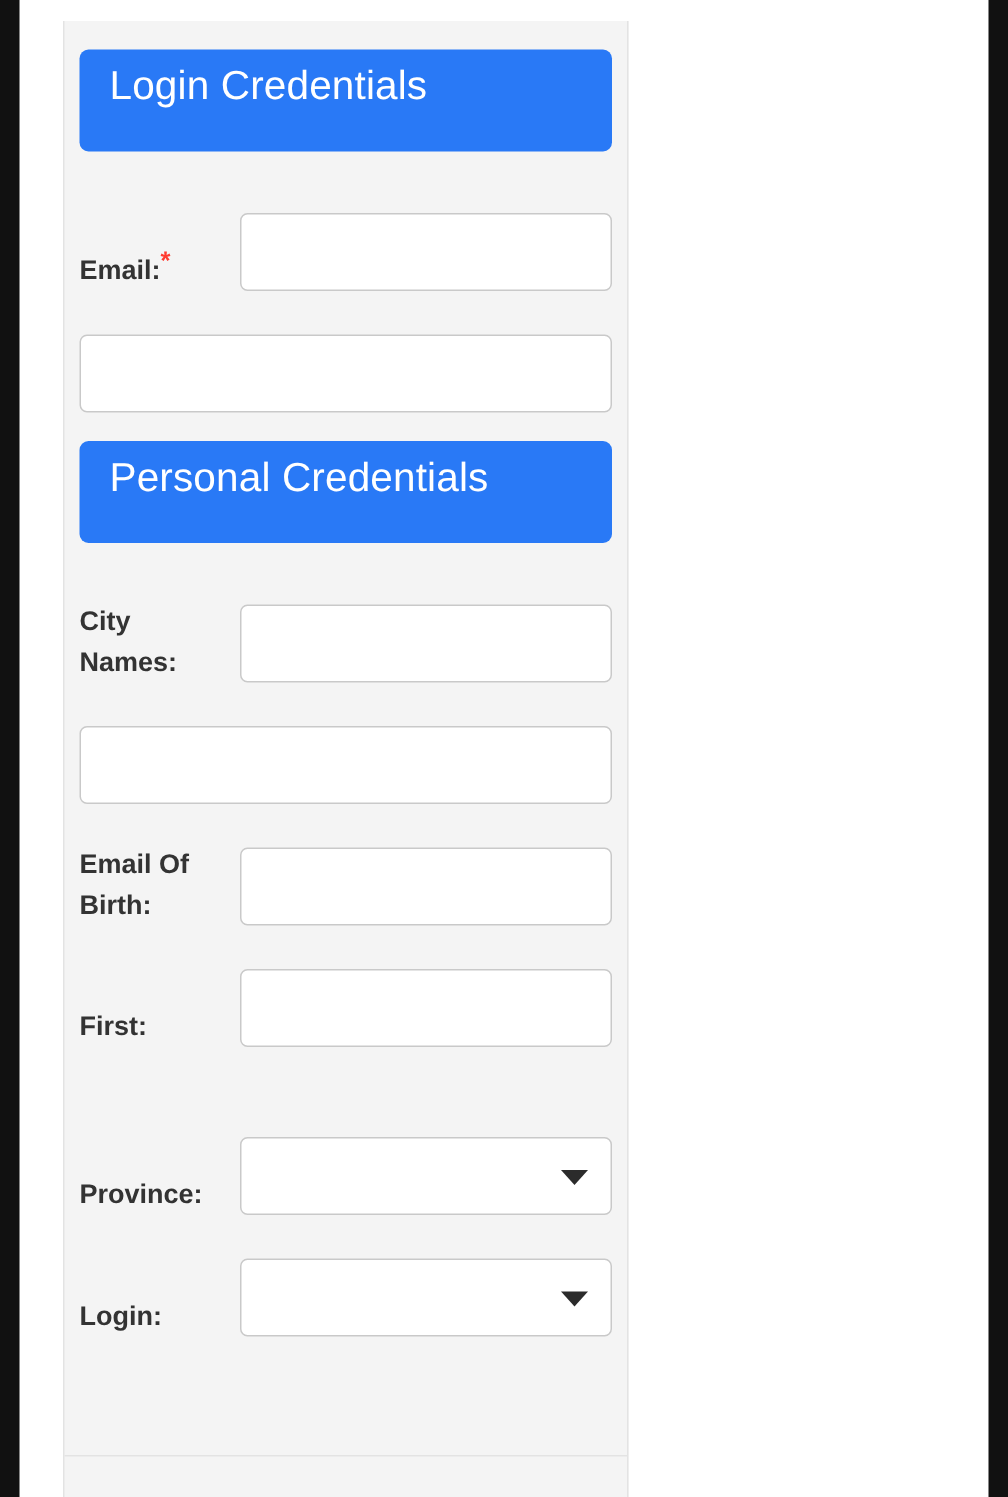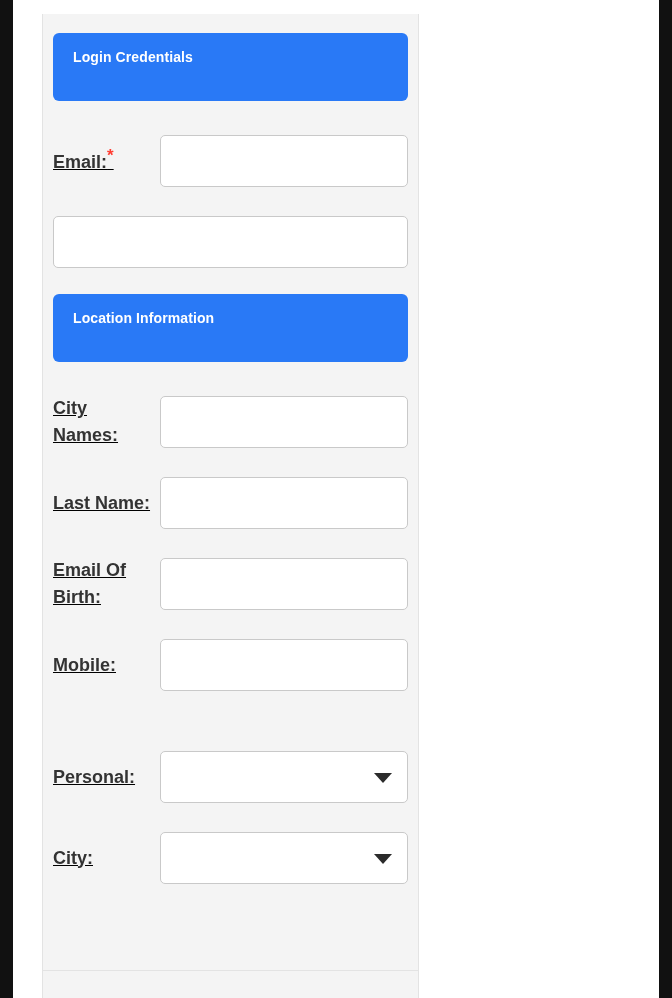--- a/index.html
+++ b/index.html
@@ -55,33 +55,32 @@
   .section-header {
     margin: 0 10px 0 10px;
     height: 68px;
     background: #2979f6;
     border-radius: 6px;
     box-sizing: border-box;
     padding: 11px 0 0 20px;
   }
   .section-header-title {
     color: #ffffff;
-    font-size: 14px;
-    font-weight: 700;
+    font-size: 27px;
+    font-weight: 400;
     line-height: 26px;
     letter-spacing: 0.1px;
   }
 
   
   .field-row {
     display: flex;
-    align-items: center;
+    align-items: flex-end;
     padding: 0 10px;
     box-sizing: border-box;
-    text-decoration: underline;
   }
   .field-label {
     width: 107px;
     flex: 0 0 107px;
     box-sizing: border-box;
     padding-right: 6px;
     color: #333333;
     font-size: 18px;
     font-weight: bold;
     line-height: 27px;
@@ -184,64 +183,63 @@
         </div>
       </div>
       <div class="spacer" style="height: 15px;"></div>
       <div class="field-row" style="height: 66px;">
         <div class="field-control">
           <input type="text" class="text-input" value="" placeholder="" style="">
         </div>
       </div>
       <div class="spacer" style="height: 19px;"></div>
       <div class="section-header">
-        <div class="section-header-title">Location Information</div>
+        <div class="section-header-title">Personal Credentials</div>
       </div>
       <div class="spacer" style="height: 27px;"></div>
       <div class="field-row" style="height: 66px;">
         <label class="field-label"><span>City Names:</span></label>
         <div class="field-control">
           <input type="text" class="text-input" value="" placeholder="" style="">
         </div>
       </div>
       <div class="spacer" style="height: 15px;"></div>
       <div class="field-row" style="height: 66px;">
-        <label class="field-label"><span>Last Name:</span></label>
         <div class="field-control">
           <input type="text" class="text-input" value="" placeholder="" style="">
         </div>
       </div>
       <div class="spacer" style="height: 15px;"></div>
       <div class="field-row" style="height: 66px;">
         <label class="field-label"><span>Email Of Birth:</span></label>
         <div class="field-control">
           <input type="text" class="text-input" value="" placeholder="" style="">
         </div>
       </div>
       <div class="spacer" style="height: 15px;"></div>
       <div class="field-row" style="height: 66px;">
-        <label class="field-label"><span>Mobile:</span></label>
+        <label class="field-label"><span>First:</span></label>
         <div class="field-control">
           <input type="text" class="text-input" value="" placeholder="" style="">
         </div>
       </div>
       <div class="spacer" style="height: 19px;"></div>
       <div class="spacer" style="height: 27px;"></div>
       <div class="field-row" style="height: 66px;">
-        <label class="field-label"><span>Personal:</span></label>
+        <label class="field-label"><span>Province:</span></label>
         <div class="field-control">
           <div class="select-wrap">
             <div class="select-input"></div>
             <span class="select-arrow"></span>
           </div>
         </div>
       </div>
       <div class="spacer" style="height: 15px;"></div>
       <div class="field-row" style="height: 66px;">
-        <label class="field-label"><span>City:</span></label>
+        <label class="field-label"><span>Login:</span></label>
         <div class="field-control">
           <div class="select-wrap">
             <div class="select-input"></div>
             <span class="select-arrow"></span>
           </div>
         </div>
       </div>
       <div class="spacer" style="height: 40px;"></div>
       <div class="panel-divider" style="top: 956px;"></div>
     </div>

